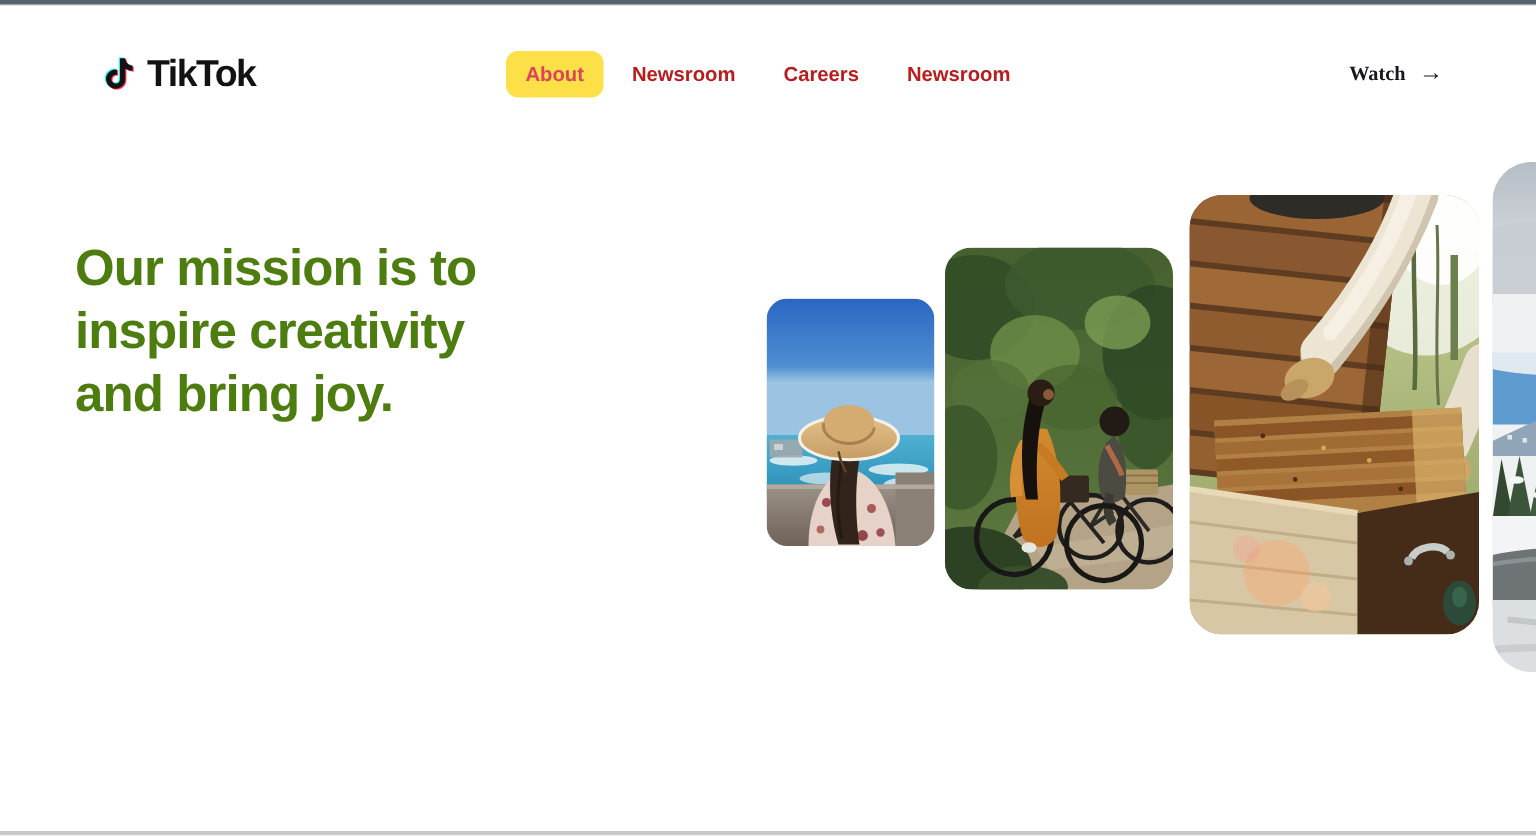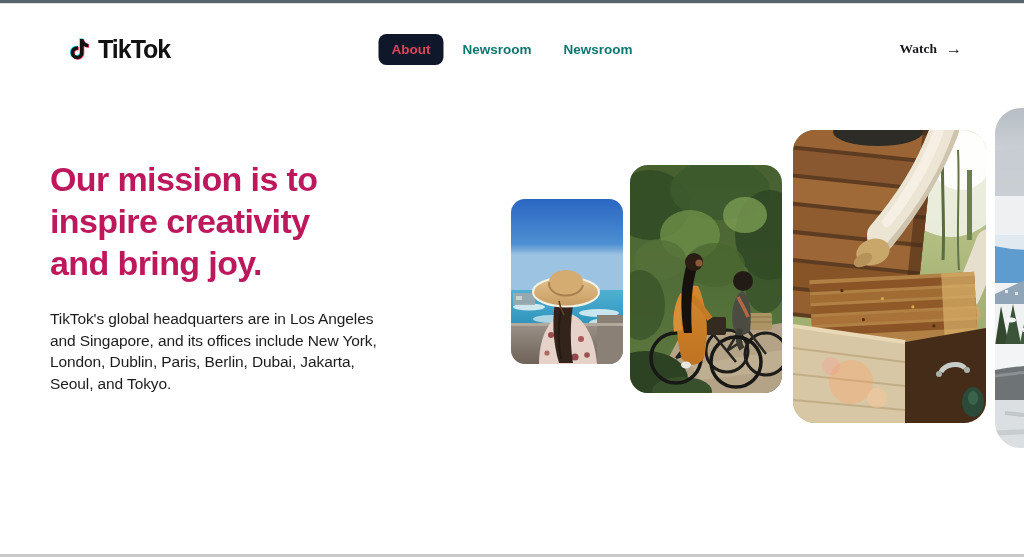--- a/index.html
+++ b/index.html
@@ -37,39 +37,39 @@
     font-size: 25px; font-weight: 700; color: #121212;
     letter-spacing: -1px;
   }
   nav {
     position: absolute; left: 50%; top: 0; height: 100%;
     transform: translateX(-50%);
     display: flex; align-items: center; gap: 6px;
   }
   nav a {
     font-size: 13.5px; font-weight: 600;
-    color: #0f766e; text-decoration: none;
+    color: #b91c1c; text-decoration: none;
     padding: 8px 13px; border-radius: 8px;
     cursor: pointer; white-space: nowrap;
   }
-  nav a.active { color: var(--accent, #dd4359); background: #0f172a; }
+  nav a.active { color: var(--accent, #dd4359); background: #fde047; }
   .watch {
     margin-left: auto;
     display: flex; align-items: center; gap: 9px;
     font-size: 13.5px; font-weight: 600; color: #16181c;
     text-decoration: none; cursor: pointer; font-family: Liberation Serif, serif;
   }
   .watch .arrow { font-size: 16px; line-height: 1; }
   .hero {
     position: absolute; left: 50px; top: 158px; width: 420px;
   }
   .hero h1 {
     margin: 0;
     font-size: 34px; line-height: 42px; font-weight: 700;
-    letter-spacing: -0.6px; color: #be185d;
+    letter-spacing: -0.6px; color: #4d7c0f;
     white-space: pre-line;
   }
   .hero p {
     margin: 24px 0 0;
     font-size: 15.5px; line-height: 21.5px;
     color: #1c1c1c; letter-spacing: -0.1px;
     white-space: pre-line;
   }
   .card {
     position: absolute; overflow: hidden;
@@ -92,37 +92,34 @@
       <path transform="translate(-0.7,-0.5)" fill="#25f4ee" d="M16.6 5.82s.51.5 0 0A4.28 4.28 0 0 1 15.54 3h-3.09v12.4a2.59 2.59 0 0 1-2.59 2.5c-1.42 0-2.6-1.16-2.6-2.6 0-1.72 1.66-3.01 3.37-2.48V9.66c-3.45-.46-6.47 2.22-6.47 5.64 0 3.33 2.76 5.7 5.69 5.7 3.14 0 5.69-2.55 5.69-5.7V9.01a7.35 7.35 0 0 0 4.3 1.38V7.3s-1.88.09-3.24-1.48z"></path>
       <path transform="translate(0.7,0.5)" fill="#fe2c55" d="M16.6 5.82s.51.5 0 0A4.28 4.28 0 0 1 15.54 3h-3.09v12.4a2.59 2.59 0 0 1-2.59 2.5c-1.42 0-2.6-1.16-2.6-2.6 0-1.72 1.66-3.01 3.37-2.48V9.66c-3.45-.46-6.47 2.22-6.47 5.64 0 3.33 2.76 5.7 5.69 5.7 3.14 0 5.69-2.55 5.69-5.7V9.01a7.35 7.35 0 0 0 4.3 1.38V7.3s-1.88.09-3.24-1.48z"></path>
       <path fill="#121212" d="M16.6 5.82s.51.5 0 0A4.28 4.28 0 0 1 15.54 3h-3.09v12.4a2.59 2.59 0 0 1-2.59 2.5c-1.42 0-2.6-1.16-2.6-2.6 0-1.72 1.66-3.01 3.37-2.48V9.66c-3.45-.46-6.47 2.22-6.47 5.64 0 3.33 2.76 5.7 5.69 5.7 3.14 0 5.69-2.55 5.69-5.7V9.01a7.35 7.35 0 0 0 4.3 1.38V7.3s-1.88.09-3.24-1.48z"></path>
     </svg>
     <span class="wordmark">TikTok</span>
   </a>
 
   <nav>
     <a class="active">About</a>
     <a>Newsroom</a>
+    <a>Careers</a>
     <a>Newsroom</a>
   </nav>
 
   <a class="watch">
     <span>Watch</span>
     <span class="arrow">→</span>
   </a>
 </header>
 
 <section class="hero">
   <h1>Our mission is to
 inspire creativity
 and bring joy.</h1>
-  <p>TikTok's global headquarters are in Los Angeles
-and Singapore, and its offices include New York,
-London, Dublin, Paris, Berlin, Dubai, Jakarta,
-Seoul, and Tokyo.</p>
 </section>
 
 <div class="card" id="card-beach" aria-label="woman in sun hat looking at the ocean">
   <svg viewBox="0 0 112 165" preserveAspectRatio="none">
     <defs>
       <linearGradient id="g-sky" x1="0" y1="0" x2="0" y2="1">
         <stop offset="0" stop-color="#2a66c2"></stop>
           <stop offset="0.45" stop-color="#4e8fd2"></stop>
           <stop offset="0.56" stop-color="#9cc4e2"></stop>
       </linearGradient>

